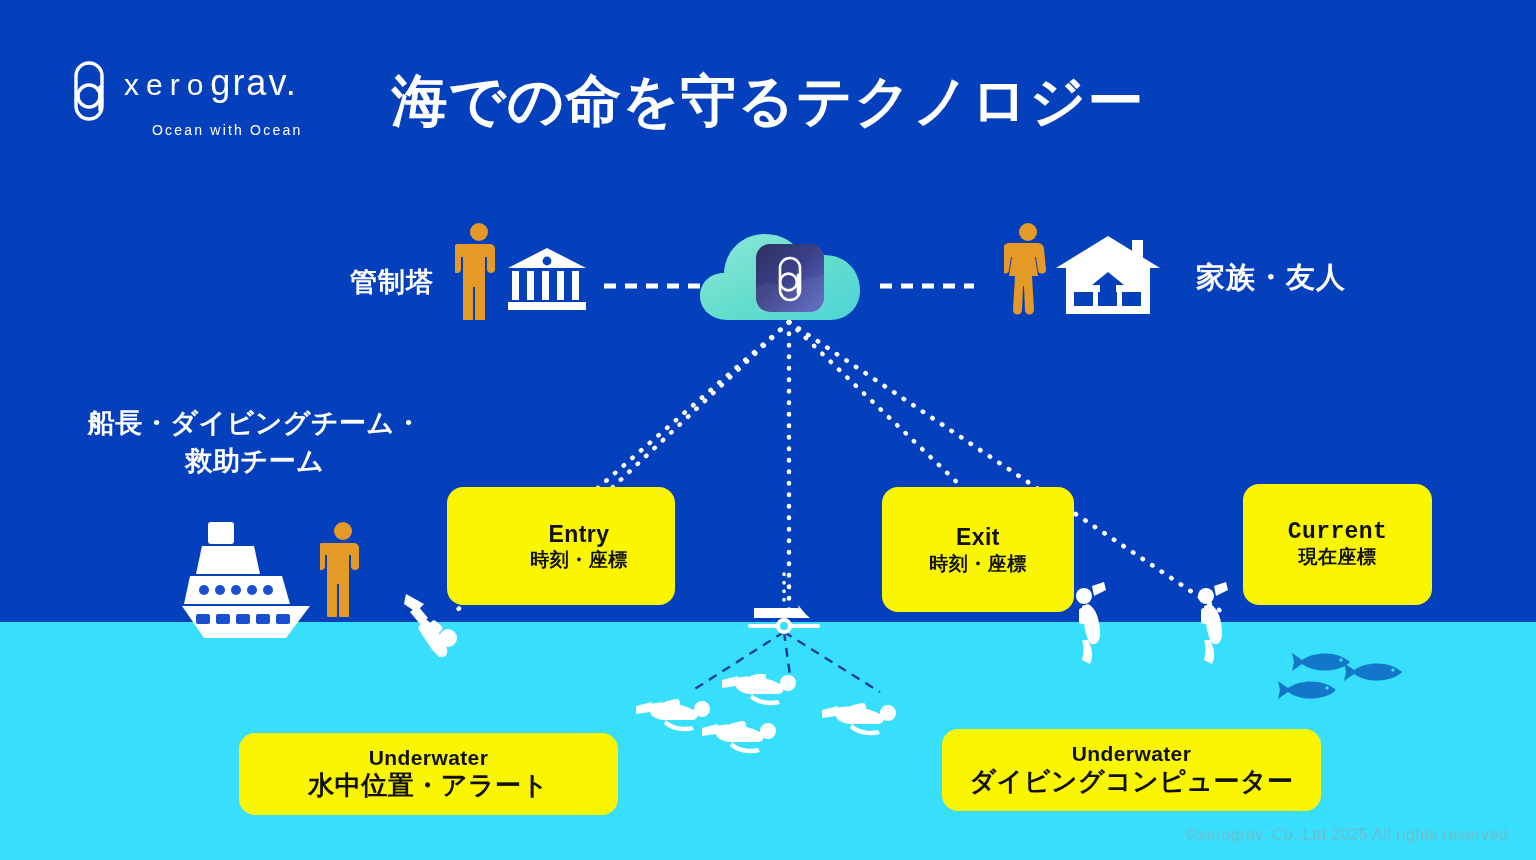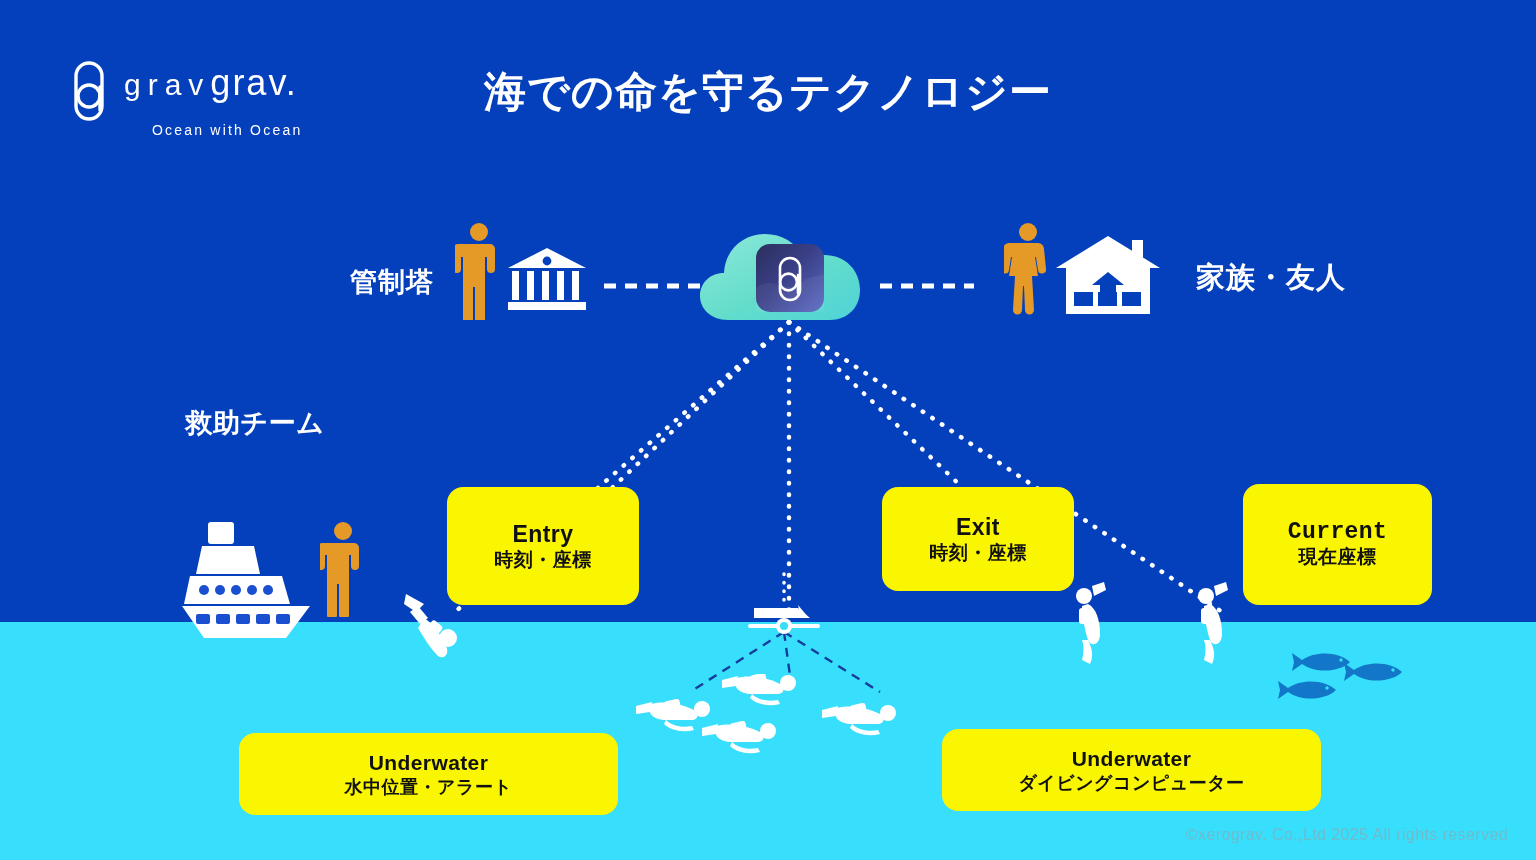--- a/index.html
+++ b/index.html
@@ -63,21 +63,21 @@
     white-space: nowrap;
   }
 
   
   #title {
     position: absolute;
     left: 0; top: 64px;
     width: 1536px;
     text-align: center;
     color: #ffffff;
-    font-size: 42px;
+    font-size: 56px;
     font-weight: 700;
     letter-spacing: 1px;
   }
 
   
   .jp-label {
     position: absolute;
     color: #ffffff;
     font-weight: 700;
     white-space: nowrap;
@@ -113,27 +113,27 @@
     flex-direction: column;
     align-items: center;
     justify-content: center;
     font-weight: 700;
     text-align: center;
     line-height: 1.24;
   }
   .card .en { font-size: 23px; letter-spacing: 0.4px; }
   .card .jp { font-size: 19px; letter-spacing: 0.5px; }
 
-  #card-entry   { left: 447px;  top: 487px; width: 192px; height: 118px; }
-  #card-exit    { left: 882px;  top: 487px; width: 192px; height: 104px; }
+  #card-entry   { left: 447px;  top: 487px; width: 192px; height: 118px; padding-left: 36px; }
+  #card-exit    { left: 882px;  top: 487px; width: 192px; height: 125px; }
   #card-current { left: 1243px; top: 484px; width: 189px; height: 121px; font-family: Liberation Mono, monospace; }
   #card-uw-left { left: 239px;  top: 733px; width: 379px; height: 82px; }
   #card-uw-right{ left: 942px;  top: 729px; width: 379px; height: 82px; }
   #card-uw-left .en, #card-uw-right .en { font-size: 21px; }
-  #card-uw-left .jp, #card-uw-right .jp { font-size: 18px; }
+  #card-uw-left .jp, #card-uw-right .jp { font-size: 26px; font-family: Liberation Mono, monospace; }
 
   
   .icon-abs { position: absolute; }
   #icon-person-tower { left: 455px; top: 222px; width: 48px; height: 98px; }
   #icon-bank         { left: 508px; top: 248px; width: 78px; height: 62px; }
   #icon-person-home  { left: 1004px; top: 222px; width: 48px; height: 98px; }
   #icon-house        { left: 1056px; top: 236px; width: 104px; height: 78px; }
   #icon-cloud        { left: 700px; top: 228px; width: 180px; height: 92px; }
   #icon-ship         { left: 180px; top: 520px; width: 190px; height: 120px; }
   #icon-person-ship  { left: 320px; top: 521px; width: 46px; height: 96px; }
@@ -198,21 +198,21 @@
     </g>
   </svg>
 
   <div id="logo-block">
     <svg id="logo-mark" viewBox="0 0 42 62">
       <rect x="8" y="3" width="26" height="56" rx="13" ry="13" fill="none" stroke="#ffffff" stroke-width="3.4"></rect>
       <circle cx="21" cy="36" r="11" fill="none" stroke="#ffffff" stroke-width="3.4"></circle>
       <line x1="32" y1="27" x2="32" y2="50" stroke="#ffffff" stroke-width="3.4" stroke-linecap="round"></line>
     </svg>
     <div id="logo-word">
-      <span class="thin">grav</span><span class="bold">grav.</span>
+      <span class="thin">xero</span><span class="bold">grav.</span>
     </div>
     <div id="logo-tagline">Ocean with Ocean</div>
   </div>
 
   <div id="title">海での命を守るテクノロジー</div>
 
   <div class="jp-label" id="label-control-tower">管制塔</div>
 
   <svg class="icon-abs" id="icon-person-tower" viewBox="0 0 48 98">
     <g fill="#E59A28">
@@ -279,20 +279,21 @@
       <rect x="44" y="49" width="16" height="9" fill="#0540BC"></rect>
       <rect x="18" y="56" width="19" height="14" fill="#0540BC"></rect>
       <rect x="42" y="56" width="19" height="14" fill="#0540BC"></rect>
       <rect x="66" y="56" width="19" height="14" fill="#0540BC"></rect>
     </g>
   </svg>
 
   <div class="jp-label" id="label-family">家族・友人</div>
 
   <div class="jp-label" id="label-teams">
+    <div>船長・ダイビングチーム・</div>
     <div>救助チーム</div>
   </div>
 
   <svg class="icon-abs" id="icon-ship" viewBox="0 0 190 120">
     <g fill="#ffffff">
       <rect x="28" y="2" width="26" height="22" rx="3"></rect>
       <path d="M22 26 h52 l6 28 h-64 z"></path>
       <path d="M10 56 h92 l8 28 h-106 z"></path>
       <path d="M2 86 h128 l-24 32 h-82 z"></path>
     </g>

